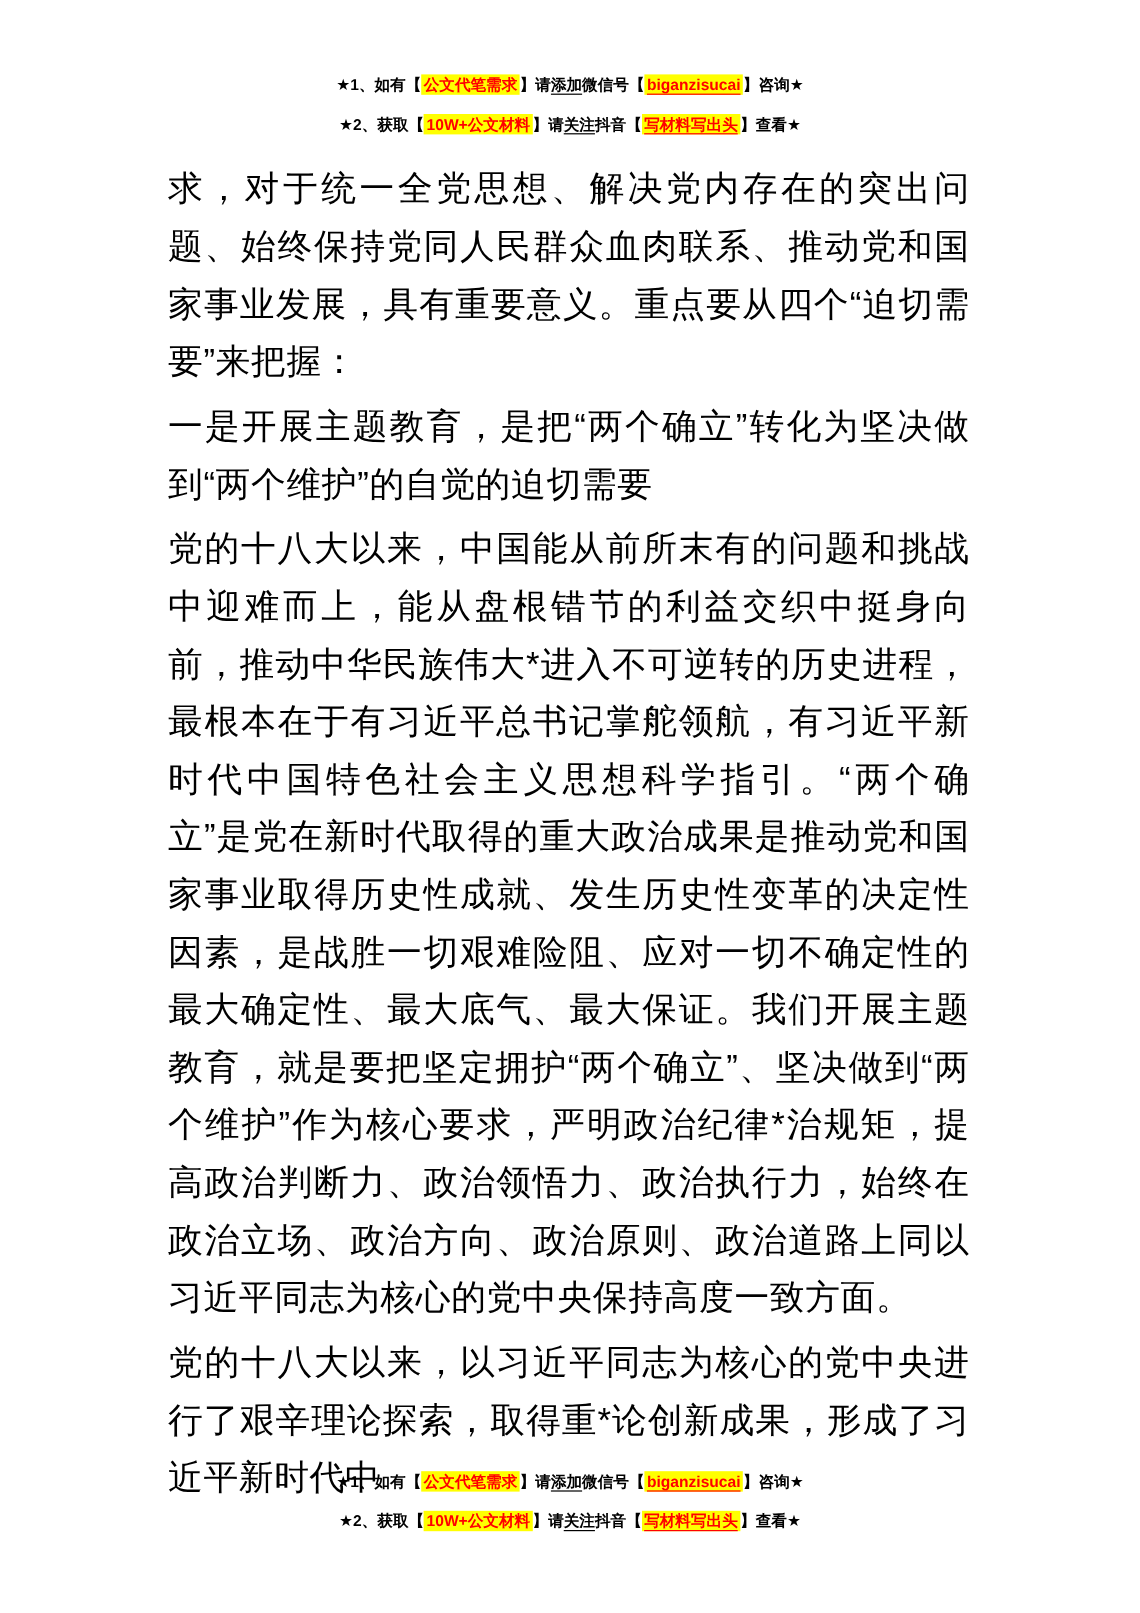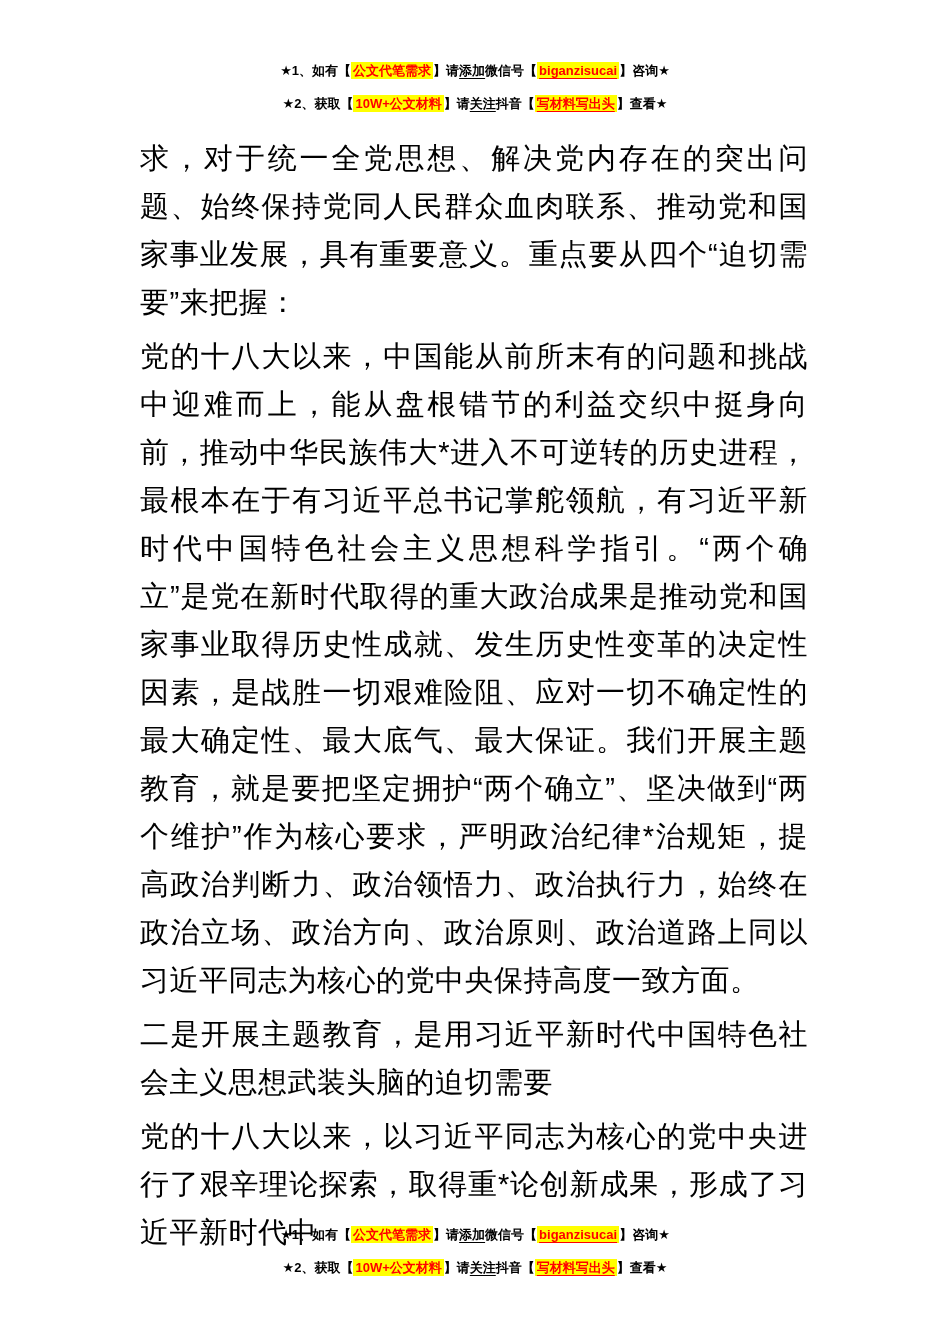--- a/index.html
+++ b/index.html
@@ -67,22 +67,22 @@
     <div class="notice-line">
       <span class="n-plain">★1、如有【</span><span class="n-hl">公文代笔需求</span><span class="n-plain">】请</span><span class="n-plain n-ul">添加</span><span class="n-plain">微信号【</span><span class="n-hl n-ul">biganzisucai</span><span class="n-plain">】咨询★</span>
     </div>
     <div class="notice-line">
       <span class="n-plain">★2、获取【</span><span class="n-hl">10W+公文材料</span><span class="n-plain">】请</span><span class="n-plain n-ul">关注</span><span class="n-plain">抖音【</span><span class="n-hl n-ul">写材料写出头</span><span class="n-plain">】查看★</span>
     </div>
   </div>
 
   <div class="doc-body">
     <p class="para-body">求，对于统一全党思想、解决党内存在的突出问题、始终保持党同人民群众血肉联系、推动党和国家事业发展，具有重要意义。重点要从四个“迫切需要”来把握：</p>
+    <p class="para-heading">一是开展主题教育，是把“两个确立”转化为坚决做到“两个维护”的自觉的迫切需要</p>
     <p class="para-body">党的十八大以来，中国能从前所末有的问题和挑战中迎难而上，能从盘根错节的利益交织中挺身向前，推动中华民族伟大*进入不可逆转的历史进程，最根本在于有习近平总书记掌舵领航，有习近平新时代中国特色社会主义思想科学指引。“两个确立”是党在新时代取得的重大政治成果是推动党和国家事业取得历史性成就、发生历史性变革的决定性因素，是战胜一切艰难险阻、应对一切不确定性的最大确定性、最大底气、最大保证。我们开展主题教育，就是要把坚定拥护“两个确立”、坚决做到“两个维护”作为核心要求，严明政治纪律*治规矩，提高政治判断力、政治领悟力、政治执行力，始终在政治立场、政治方向、政治原则、政治道路上同以习近平同志为核心的党中央保持高度一致方面。</p>
-    <p class="para-heading">二是开展主题教育，是用习近平新时代中国特色社会主义思想武装头脑的迫切需要</p>
     <p class="para-body">党的十八大以来，以习近平同志为核心的党中央进行了艰辛理论探索，取得重*论创新成果，形成了习近平新时代中</p>
   </div>
 
   <div class="notice notice-footer">
     <div class="notice-line">
       <span class="n-plain">★1、如有【</span><span class="n-hl">公文代笔需求</span><span class="n-plain">】请</span><span class="n-plain n-ul">添加</span><span class="n-plain">微信号【</span><span class="n-hl n-ul">biganzisucai</span><span class="n-plain">】咨询★</span>
     </div>
     <div class="notice-line">
       <span class="n-plain">★2、获取【</span><span class="n-hl">10W+公文材料</span><span class="n-plain">】请</span><span class="n-plain n-ul">关注</span><span class="n-plain">抖音【</span><span class="n-hl n-ul">写材料写出头</span><span class="n-plain">】查看★</span>
     </div>

